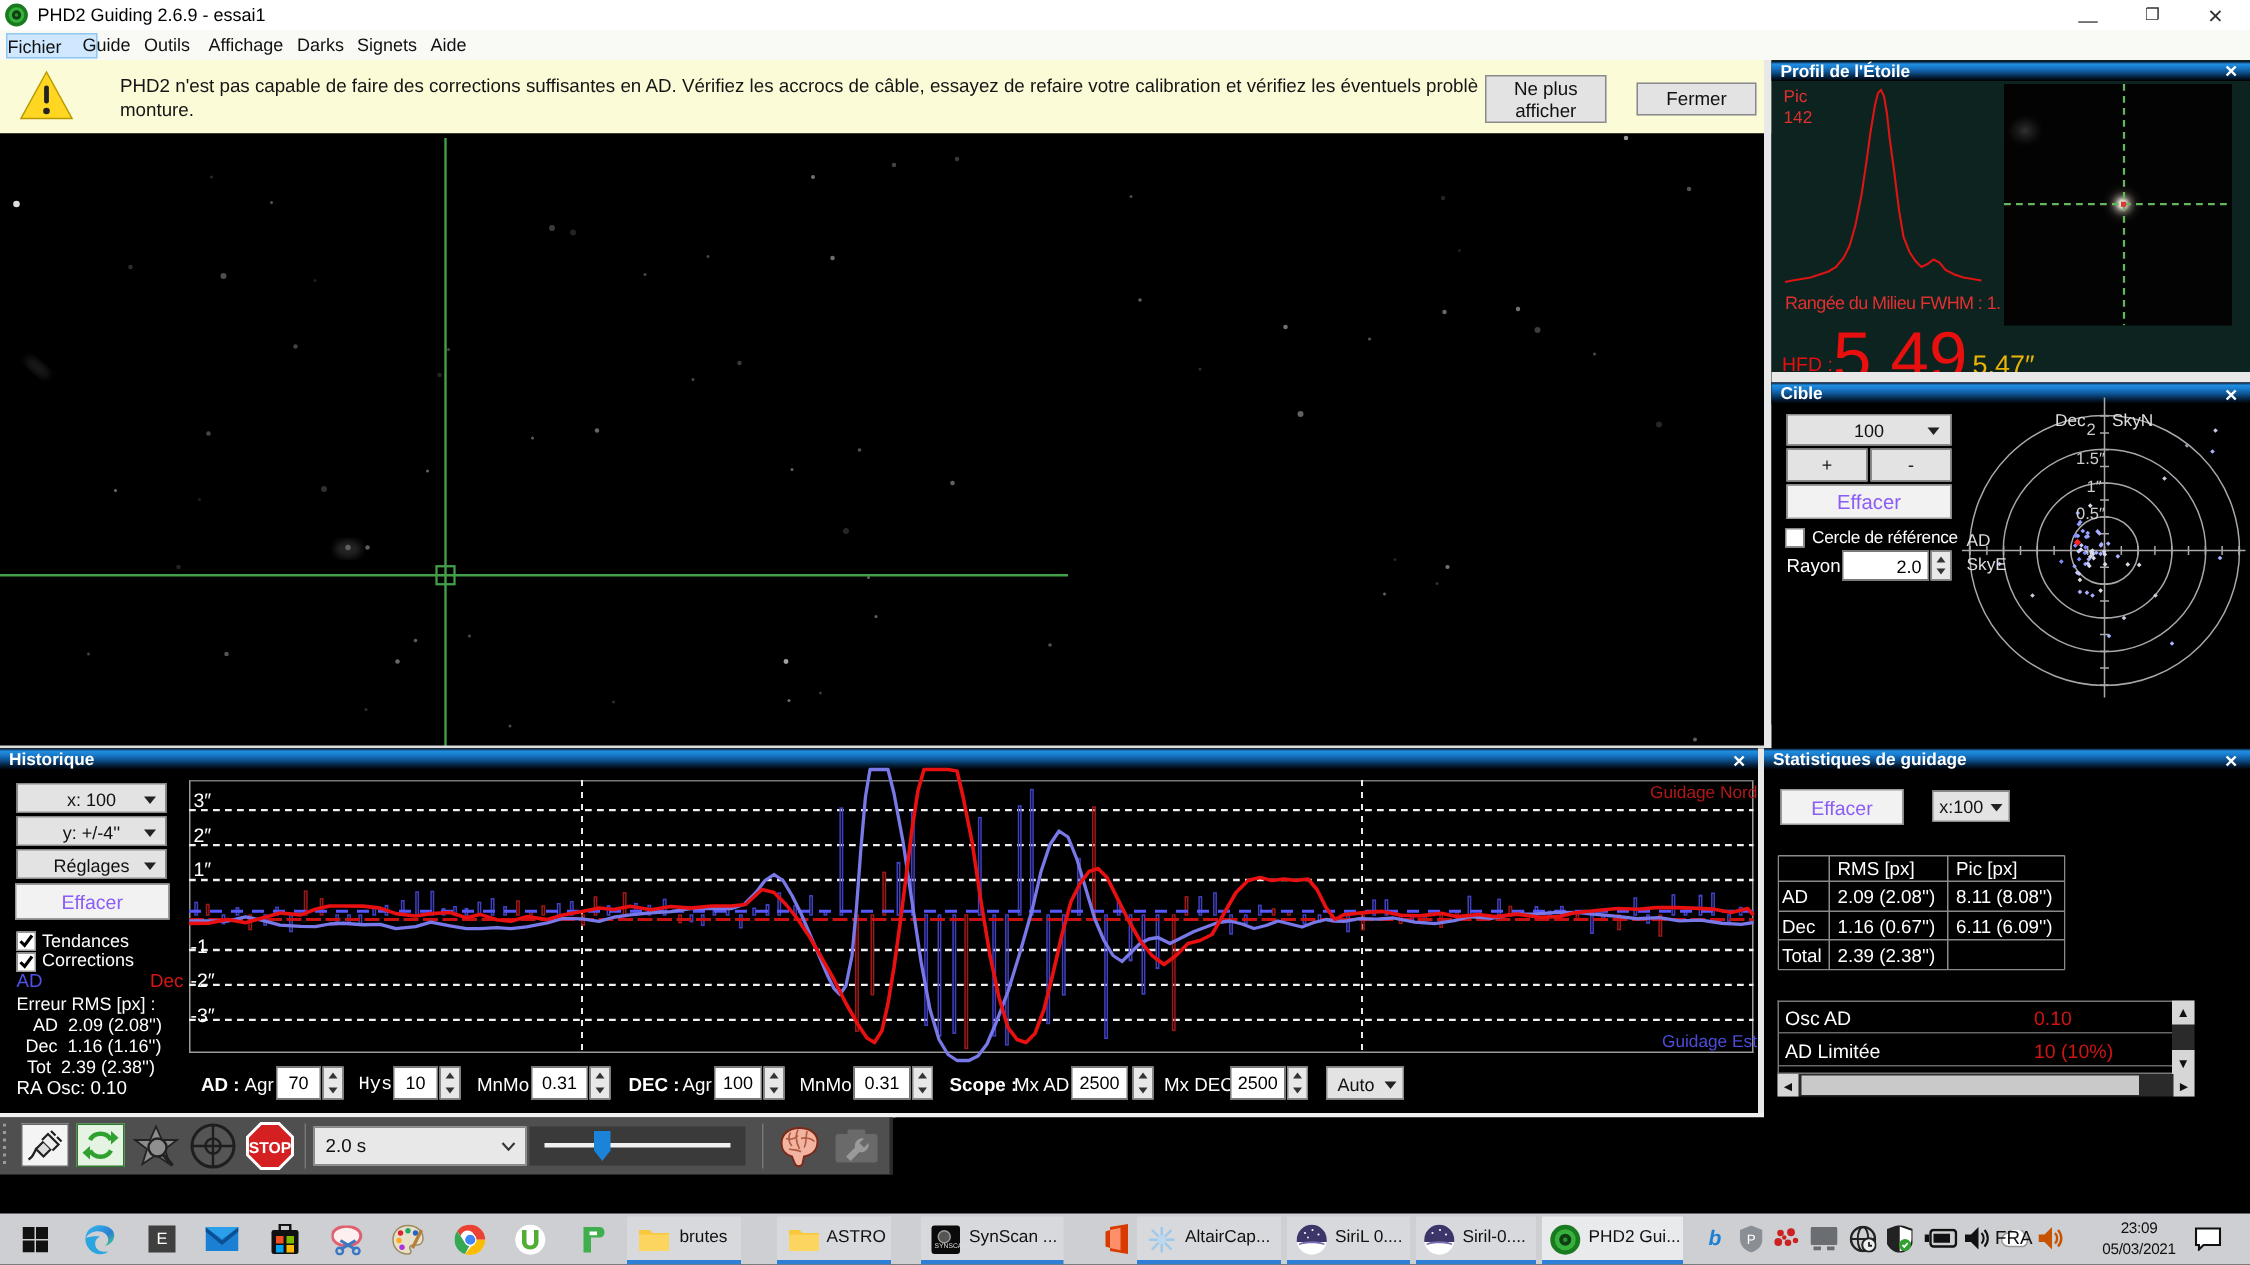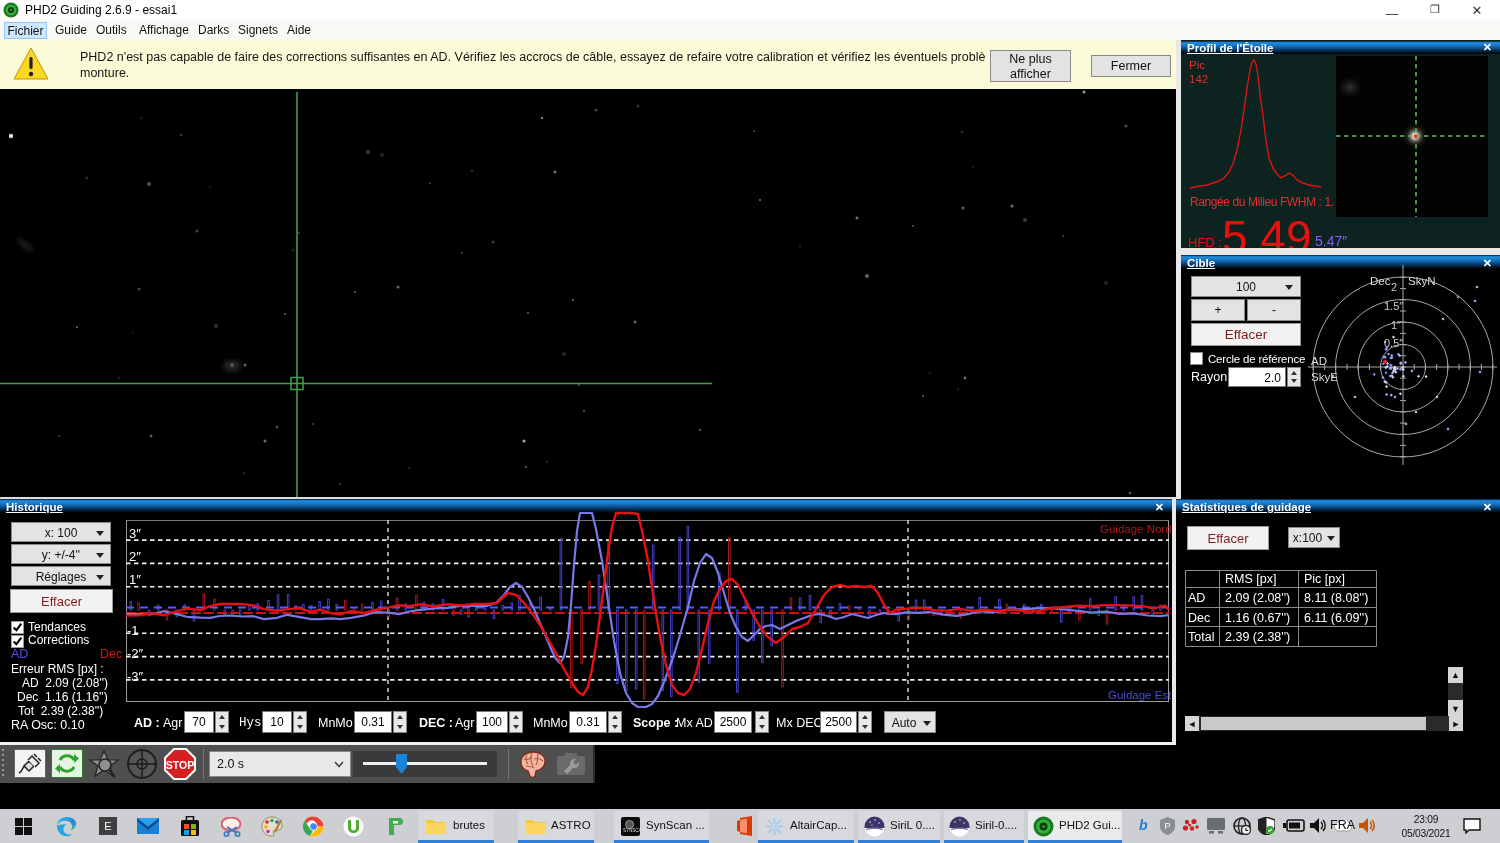--- a/index.html
+++ b/index.html
@@ -1,22 +1,22 @@
 <!DOCTYPE html>
 <html><head><meta charset="utf-8"><style>
 * { margin:0; padding:0; box-sizing:border-box; }
 html,body { width:1500px; height:843px; overflow:hidden; }
 body { font-family:"Liberation Sans", sans-serif; }
 #root { position:relative; width:1500px; height:843px; background:#000; }
 .abs { position:absolute; }
 .panel-title { background:linear-gradient(180deg,#0a1830 0%,#1f8fe2 13%,#1878c8 32%,#0d5290 55%,#04203c 80%,#000 100%); color:#fff; font-size:11.5px; font-weight:bold; }
-.panel-title .cap { position:absolute; left:6px; top:1px;text-decoration:underline; }
+.panel-title .cap { position:absolute; left:6px; top:1px; }
 .panel-title .x { position:absolute; right:8px; top:0px; font-size:11px; font-weight:bold; }
 .gbtn { background:#e3e3e3; border:1px solid #8a8a8a; color:#111; font-size:12px; text-align:center; }
-.wbtn { background:#f2f2f2; border:1px solid #9a9a9a; color:#7f1d1d; font-size:13px; text-align:center; }
+.wbtn { background:#f2f2f2; border:1px solid #9a9a9a; color:#8b5cf6; font-size:13px; text-align:center; }
 .inp { background:#fff; border:1px solid #777; color:#000; font-size:12px; text-align:center; }
 .spin { background:#e8e8e8; border:1px solid #888; }
 .spin:before { content:""; position:absolute; left:3px; top:3px; border-left:3.5px solid transparent; border-right:3.5px solid transparent; border-bottom:4px solid #333; }
 .spin:after { content:""; position:absolute; left:3px; bottom:3px; border-left:3.5px solid transparent; border-right:3.5px solid transparent; border-top:4px solid #333; }
 .chev { position:absolute; border-left:4px solid transparent; border-right:4px solid transparent; border-top:5px solid #222; }
 .wt { color:#fff; font-size:12px; }
 </style></head>
 <body>
 <div id="root">
 
@@ -27,21 +27,21 @@
     <circle cx="8" cy="8" r="3.1" fill="#123d14"></circle>
     <circle cx="8" cy="8" r="1.2" fill="#2a9330"></circle>
   </svg>
   <span class="abs" style="left:25px;top:3px;font-size:12px;color:#000;">PHD2 Guiding 2.6.9 - essai1</span>
   <span class="abs" style="left:1383px;top:6px;width:18px;color:#333;font-size:13px;text-align:center;">—</span>
   <span class="abs" style="left:1426px;top:3px;width:18px;color:#333;font-size:11px;text-align:center;">❐</span>
   <span class="abs" style="left:1468px;top:3px;width:18px;color:#333;font-size:13px;text-align:center;">✕</span>
 </div>
 
 <div class="abs" style="left:0;top:20px;width:1500px;height:20px;background:#f9f9f6;color:#111;font-size:12px;">
-  <span class="abs" style="left:4px;top:1.5px;width:43px;height:17px;background:#cfe8ff;border:1px solid #90c8f0;text-align:center;padding-top:1.5px;">Fichier</span>
+  <span class="abs" style="left:4px;top:1.5px;width:61px;height:17px;background:#cfe8ff;border:1px solid #90c8f0;padding-top:1.5px;">Fichier</span>
   <span class="abs" style="left:55px;top:3px;">Guide</span>
   <span class="abs" style="left:96px;top:3px;">Outils</span>
   <span class="abs" style="left:139px;top:3px;">Affichage</span>
   <span class="abs" style="left:198px;top:3px;">Darks</span>
   <span class="abs" style="left:238px;top:3px;">Signets</span>
   <span class="abs" style="left:287px;top:3px;">Aide</span>
 </div>
 
 <div class="abs" style="left:0;top:40px;width:1181px;height:49px;background:#fbfbd7;">
   <svg class="abs" style="left:13px;top:7px" width="36" height="34" viewBox="0 0 36 34">
@@ -146,21 +146,21 @@
         <span class="cap">Profil de l'Étoile</span>
         <span class="x">✕</span>
       </div>
   <div class="abs" style="left:8px;top:18px;color:#e03030;font-size:11.5px;line-height:14px;">Pic<br>142</div>
   <svg class="abs" style="left:0;top:14px" width="155" height="155" viewBox="0 0 155 155">
     <polyline points="9,134 14,133 20,132 26,131 32,129 38,127 43,124 48,118 52,110 56,96 60,76 63,56 66,34 69,16 71,8 73,6 75,10 77,22 79,40 82,62 85,86 88,104 92,114 96,120 100,124 104,122 108,119 112,121 116,126 122,129 128,131 134,132 140,133" fill="none" stroke="#dd1414" stroke-width="1.4"></polyline>
   </svg>
   <div class="abs" style="left:9px;top:155px;color:#e03030;font-size:12px;letter-spacing:-0.4px;width:145px;white-space:nowrap;">Rangée du Milieu FWHM : 1.</div>
   <div class="abs" style="left:7px;top:195px;color:#e80f0f;font-size:13px;">HFD :</div>
   <div class="abs" style="left:41px;top:174px;color:#e80f0f;font-size:46px;line-height:46px;">5.49</div>
-  <div class="abs" style="left:134px;top:193px;color:#8b5cf6;font-size:14px;">5.47″</div>
+  <div class="abs" style="left:134px;top:193px;color:#eab308;font-size:18px;">5.47″</div>
 
   <div class="abs" style="left:155px;top:16px;width:152px;height:161px;background:#030303;overflow:hidden;">
     <svg width="152" height="161" viewBox="0 0 152 161">
       <defs>
         <radialGradient id="starg" cx="50%" cy="50%" r="50%">
           <stop offset="0%" stop-color="#fbf8f0" stop-opacity="1"></stop>
           <stop offset="18%" stop-color="#ded8cc" stop-opacity="0.95"></stop>
           <stop offset="38%" stop-color="#8a847a" stop-opacity="0.6"></stop>
           <stop offset="62%" stop-color="#3a3732" stop-opacity="0.3"></stop>
           <stop offset="100%" stop-color="#000" stop-opacity="0"></stop>
@@ -538,20 +538,30 @@
         <span class="abs" style="left:119px;top:2px;">Pic [px]</span>
     <span class="abs" style="left:3px;top:21px;">AD</span>
         <span class="abs" style="left:40px;top:21px;">2.09 (2.08'')</span>
         <span class="abs" style="left:119px;top:21px;">8.11 (8.08'')</span>
     <span class="abs" style="left:3px;top:41px;">Dec</span>
         <span class="abs" style="left:40px;top:41px;">1.16 (0.67'')</span>
         <span class="abs" style="left:119px;top:41px;">6.11 (6.09'')</span>
     <span class="abs" style="left:3px;top:60px;">Total</span>
         <span class="abs" style="left:40px;top:60px;">2.39 (2.38'')</span>
   </div>
+  <div class="abs" style="left:9px;top:168px;width:263px;height:49px;border:1px solid #777;border-right:none;color:#fff;font-size:13px;overflow:hidden;">
+    <span class="abs" style="left:4px;top:3px;">Osc AD</span>
+        <span class="abs" style="left:170px;top:3px;color:#d01414;">0.10</span>
+    <div class="abs" style="left:0;top:20px;width:263px;height:1px;background:#666;"></div>
+    <span class="abs" style="left:4px;top:25px;">AD Limitée</span>
+        <span class="abs" style="left:170px;top:25px;color:#d01414;">10 (10%)</span>
+    <div class="abs" style="left:0;top:42px;width:263px;height:1px;background:#666;"></div>
+    <span class="abs" style="left:4px;top:45px;">Dec Limitée</span>
+        <span class="abs" style="left:170px;top:45px;color:#d01414;">1 (1%)</span>
+  </div>
 
   <div class="abs" style="left:272px;top:168px;width:15px;height:49px;background:#2a2a2a;">
     <div class="abs" style="left:0;top:0;width:15px;height:16px;background:#d6d6d6;color:#111;font-size:9px;text-align:center;padding-top:3px;">▲</div>
     <div class="abs" style="left:0;bottom:0;width:15px;height:16px;background:#d6d6d6;color:#111;font-size:9px;text-align:center;padding-top:4px;">▼</div>
   </div>
 
   <div class="abs" style="left:9px;top:217px;width:278px;height:15px;background:#2a2a2a;">
     <div class="abs" style="left:0;top:0;width:14px;height:15px;background:#d6d6d6;color:#111;font-size:9px;text-align:center;padding-top:3px;">◄</div>
     <div class="abs" style="left:16px;top:1px;width:225px;height:13px;background:#c9c9c9;"></div>
     <div class="abs" style="right:0;top:0;width:14px;height:15px;background:#d6d6d6;color:#111;font-size:9px;text-align:center;padding-top:3px;">►</div>

